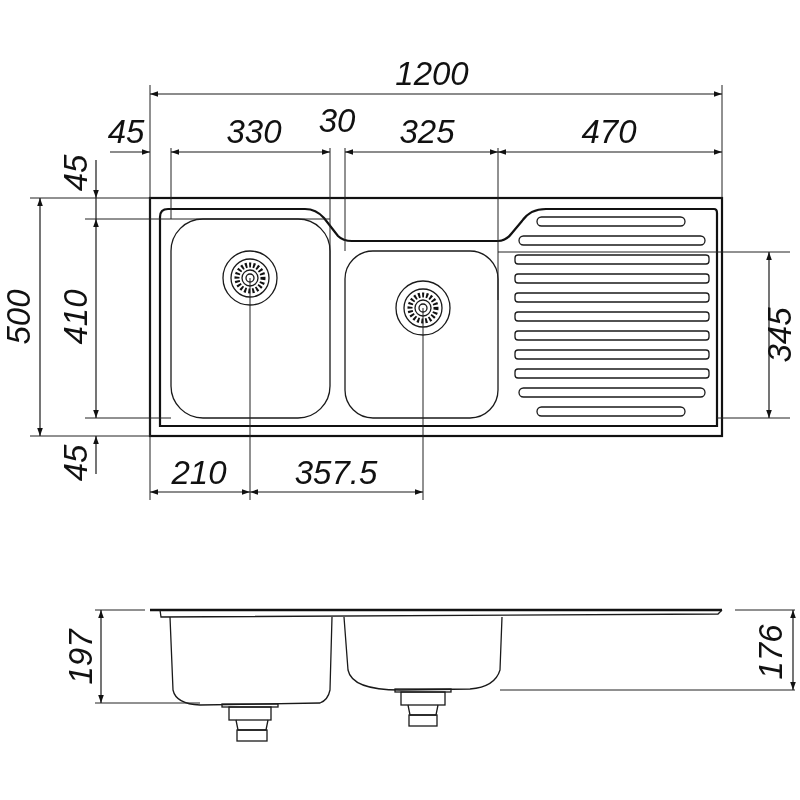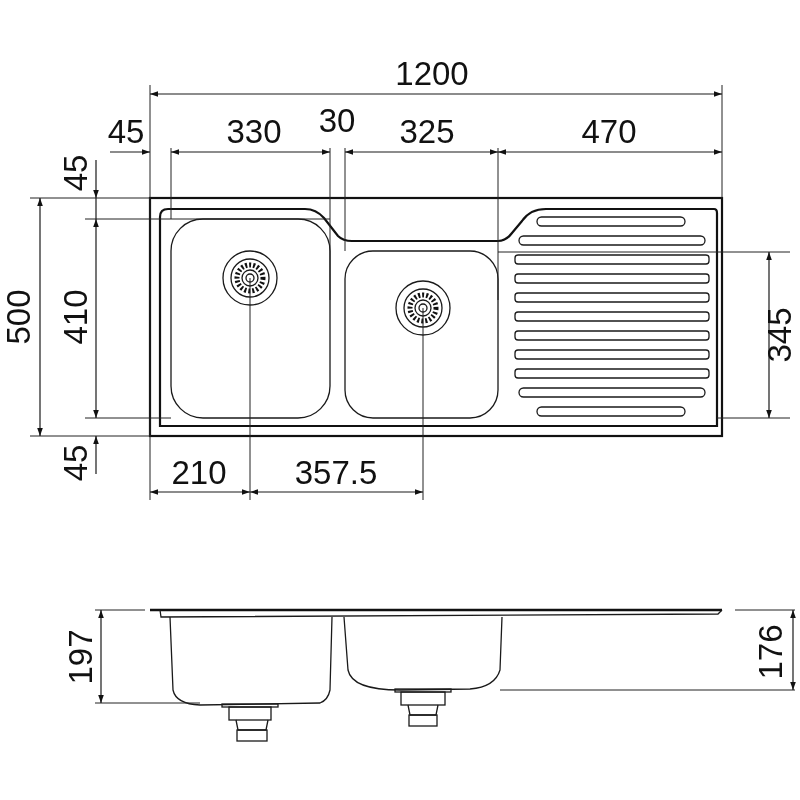--- a/index.html
+++ b/index.html
@@ -1,17 +1,17 @@
 <!DOCTYPE html>
 <html><head>
 <meta charset="utf-8">
 <style>
   html, body { margin:0; padding:0; background:#ffffff; }
   body { width:800px; height:800px; overflow:hidden; font-family:"Liberation Sans", sans-serif; }
-  #stage { position:relative; width:800px; height:800px; }
+  #stage { position:relative; width:800px; height:800px;font-style:italic; }
   svg { position:absolute; left:0; top:0; }
   .ln { stroke:#1a1a1a; fill:none; stroke-width:1.3; }
   .thick { stroke:#111; fill:none; stroke-width:2.2; }
   .thin { stroke:#222; fill:none; stroke-width:1; }
   .dim { stroke:#1a1a1a; stroke-width:1.2; fill:none; }
   .arrow { fill:#111; stroke:none; }
   .lbl { font-family:"Liberation Sans", sans-serif; font-size:33px; fill:#111; }
 </style>
 </head>
 <body>

